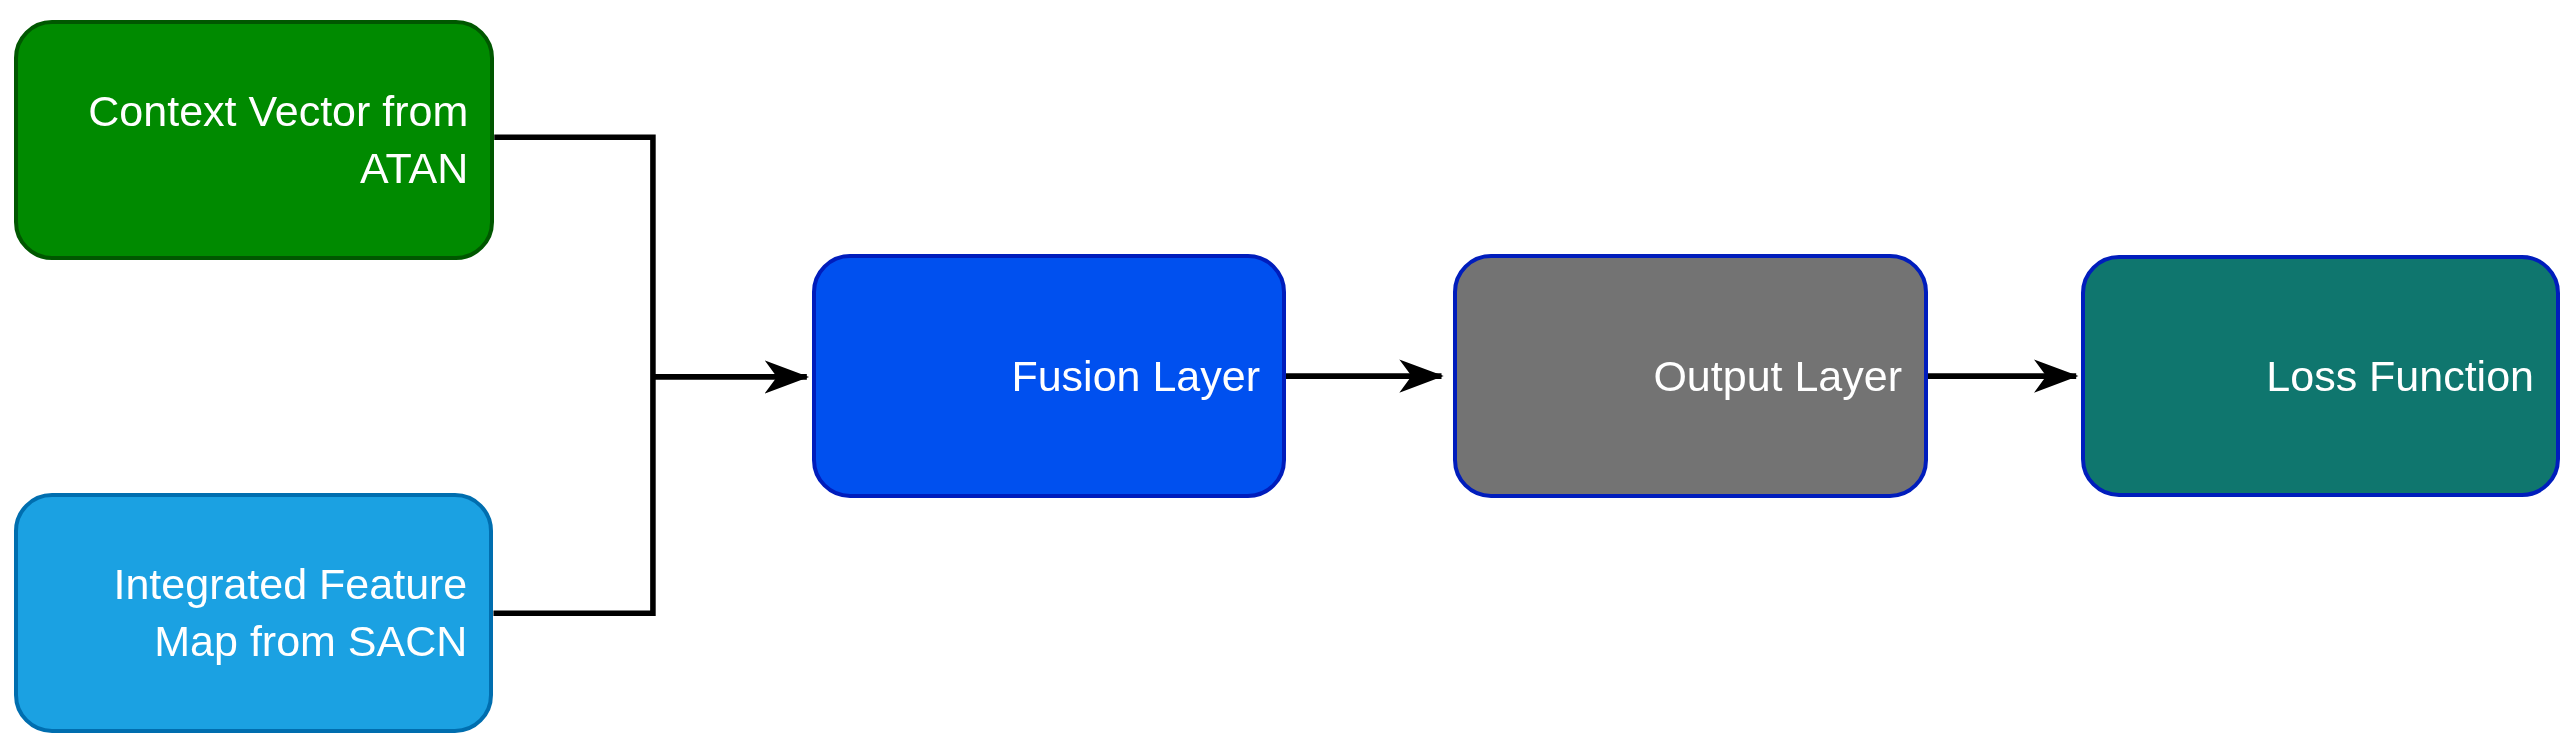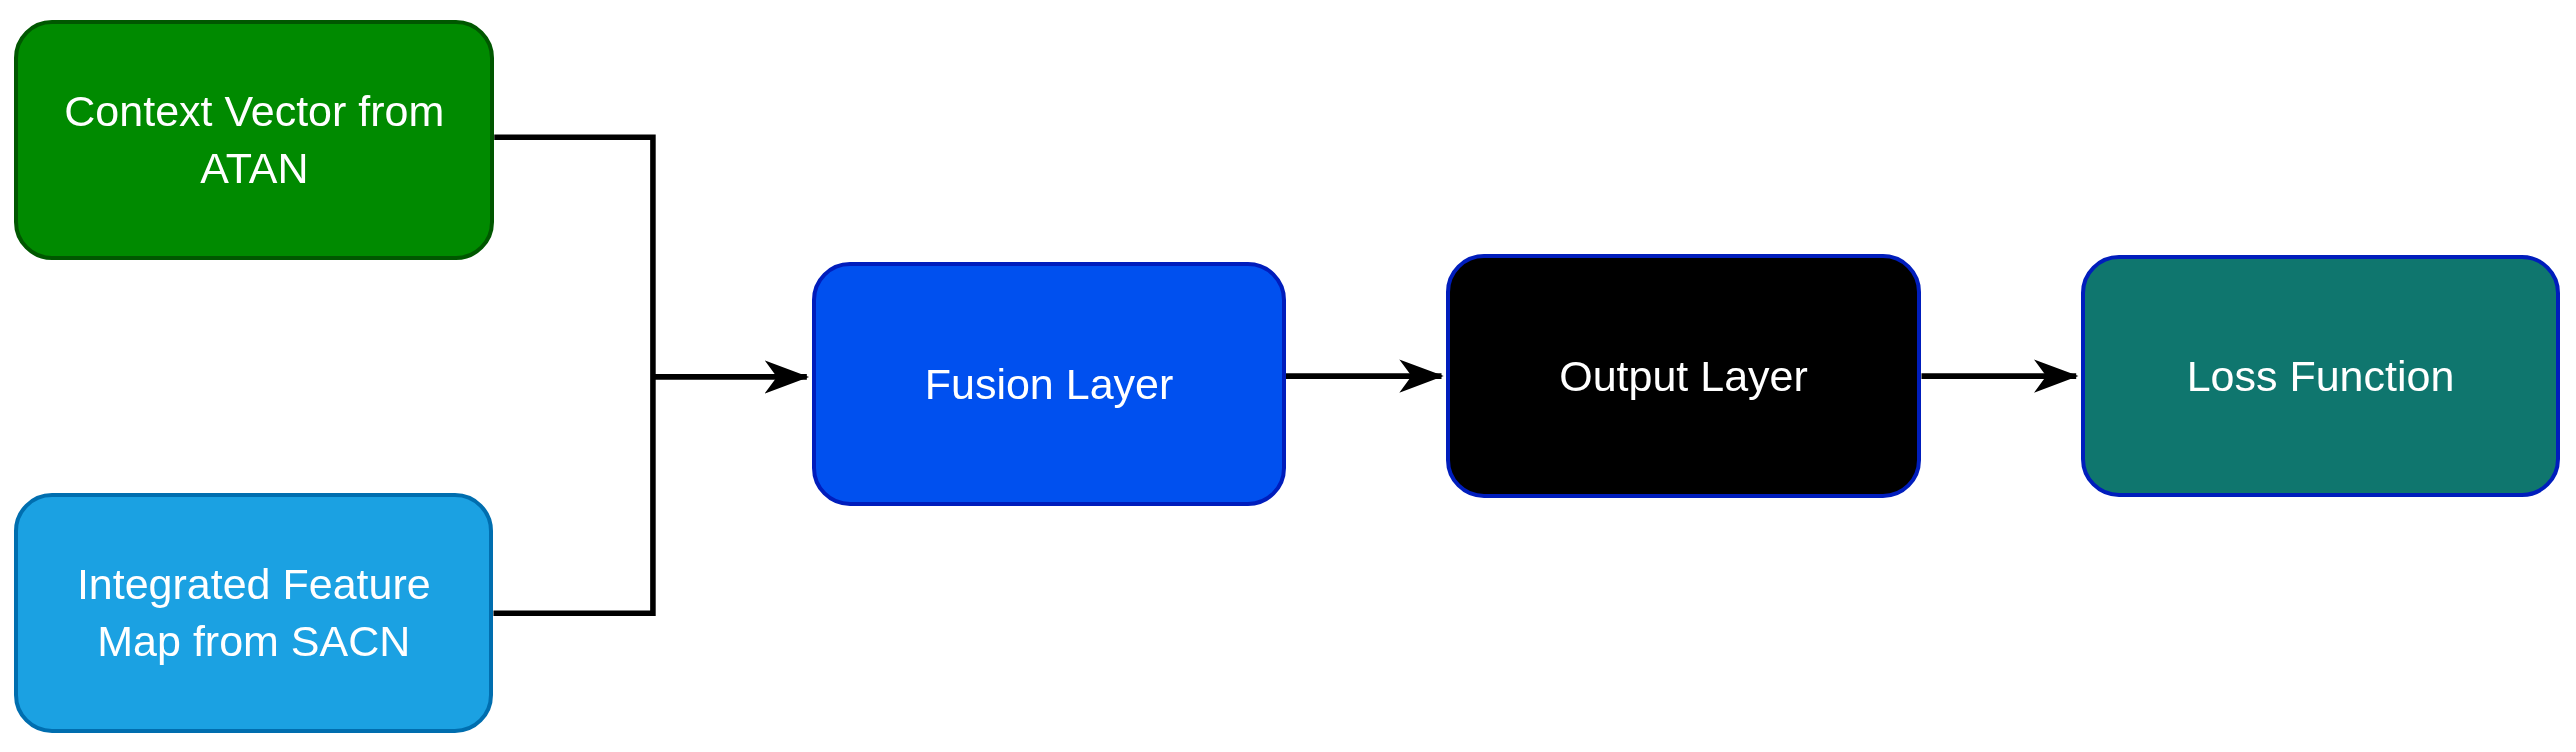--- a/index.html
+++ b/index.html
@@ -16,21 +16,21 @@
     overflow: hidden;
   }
   .node {
     position: absolute;
     box-sizing: border-box;
     border: 4.8px solid #000;
     border-radius: 38px;
     display: flex;
     align-items: center;
     justify-content: center;
-    text-align: center;
+    text-align: right;
     font-size: 43px;
     line-height: 1.32;
     font-weight: 400;
     padding: 8px 22px;
   }
   .node .label {
     width: 100%;
     word-wrap: break-word;
   }
   #edges {
@@ -76,25 +76,25 @@
   </svg>
 
   <div class="node" id="node-context-vector" style="background-color: rgb(0, 138, 0); border-color: rgb(0, 87, 0); color: rgb(255, 255, 255);">
     <div class="label">Context Vector from ATAN</div>
   </div>
 
   <div class="node" id="node-integrated-feature" style="background-color: rgb(27, 161, 226); border-color: rgb(0, 110, 175); color: rgb(255, 255, 255);">
     <div class="label">Integrated Feature Map from SACN</div>
   </div>
 
-  <div class="node" id="node-fusion-layer" style="background-color: rgb(0, 80, 239); border-color: rgb(0, 29, 188); color: rgb(255, 255, 255); margin-top: 8px;">
+  <div class="node" id="node-fusion-layer" style="background-color: rgb(0, 80, 239); border-color: rgb(0, 29, 188); color: rgb(255, 255, 255);">
     <div class="label">Fusion Layer</div>
   </div>
 
-  <div class="node" id="node-output-layer" style="background-color: #000000; border-color: rgb(0, 29, 188); color: rgb(255, 255, 255);">
+  <div class="node" id="node-output-layer" style="background-color: #737373; border-color: rgb(0, 29, 188); color: rgb(255, 255, 255); margin-left: 7px;">
     <div class="label">Output Layer</div>
   </div>
 
   <div class="node" id="node-loss-function" style="background-color: #0f766e; border-color: rgb(0, 29, 188); color: rgb(255, 255, 255);">
     <div class="label">Loss Function</div>
   </div>
 
 </div>
 
 

